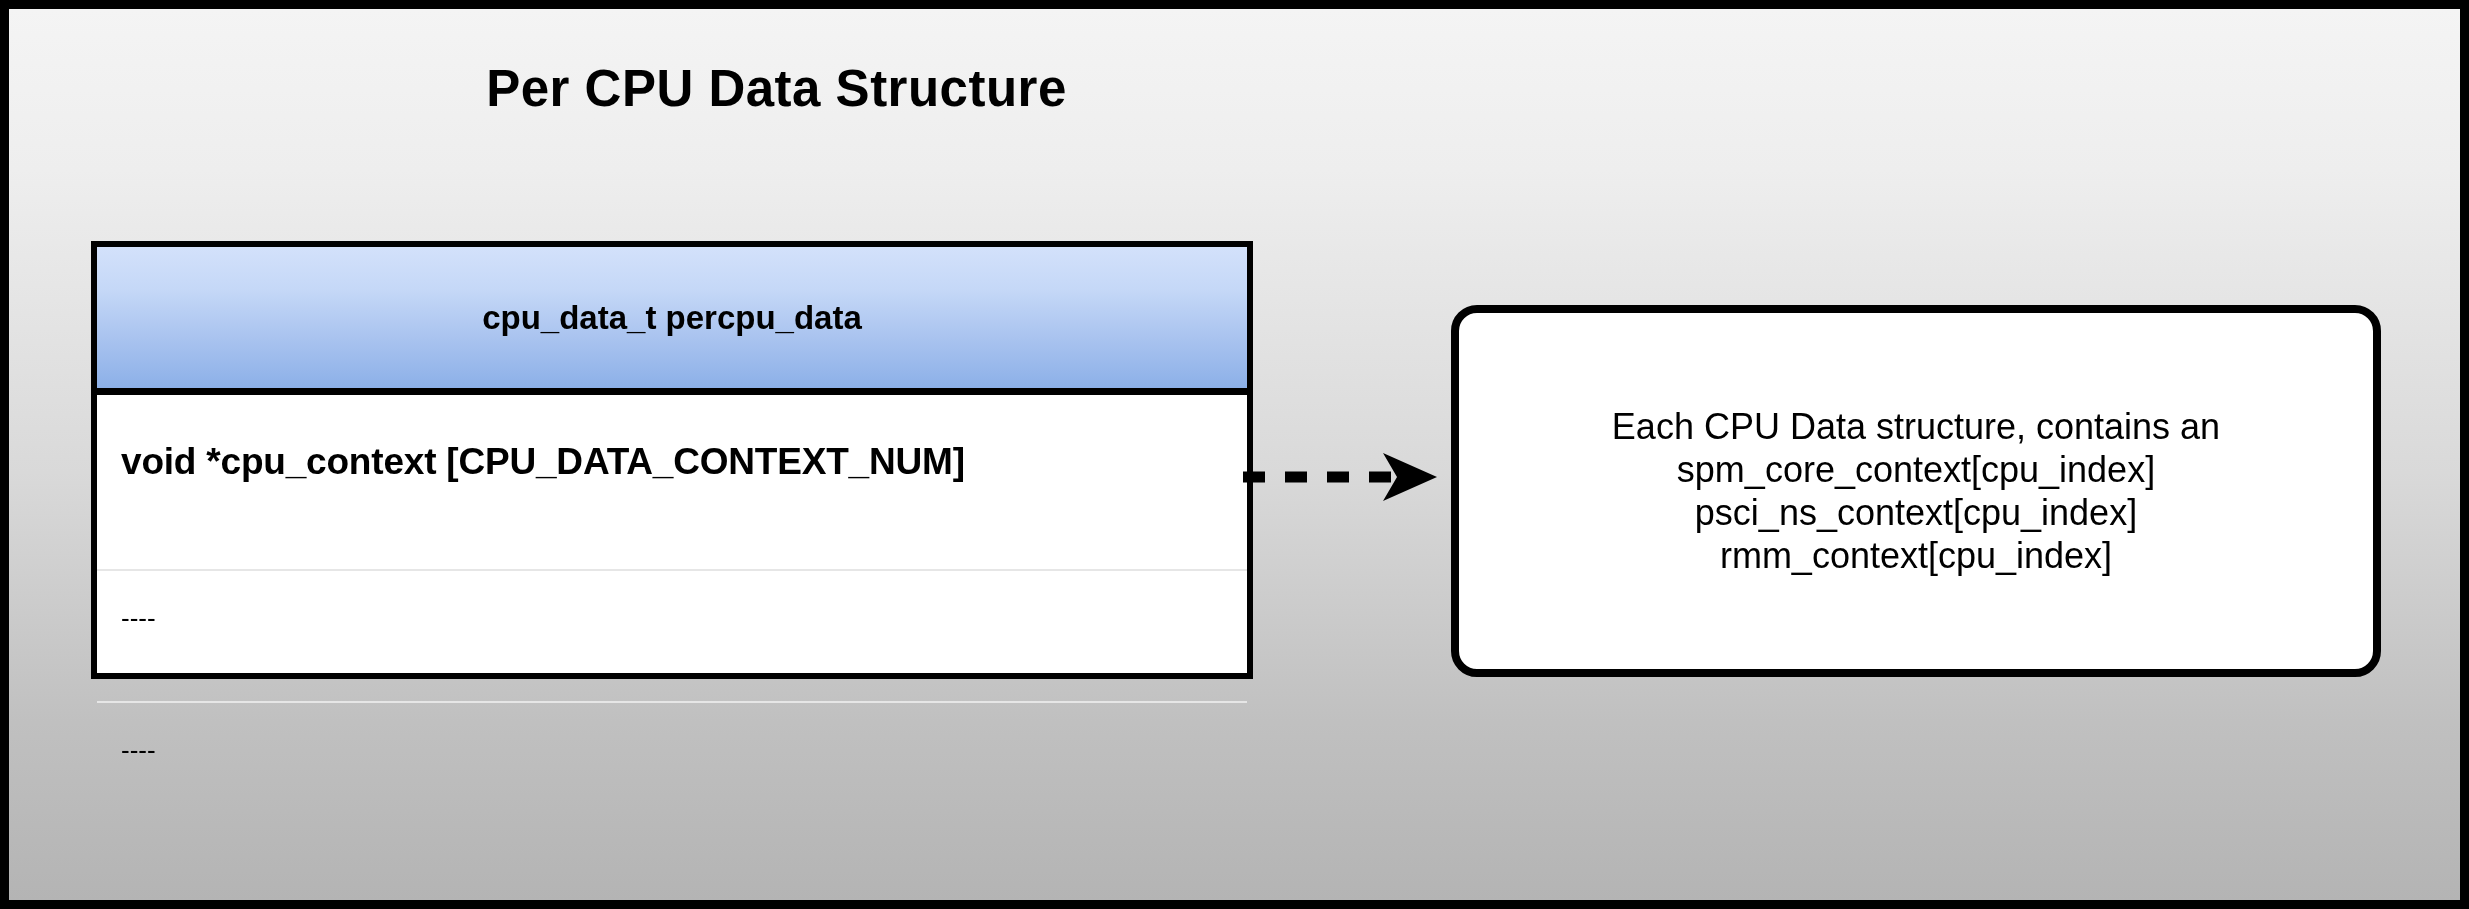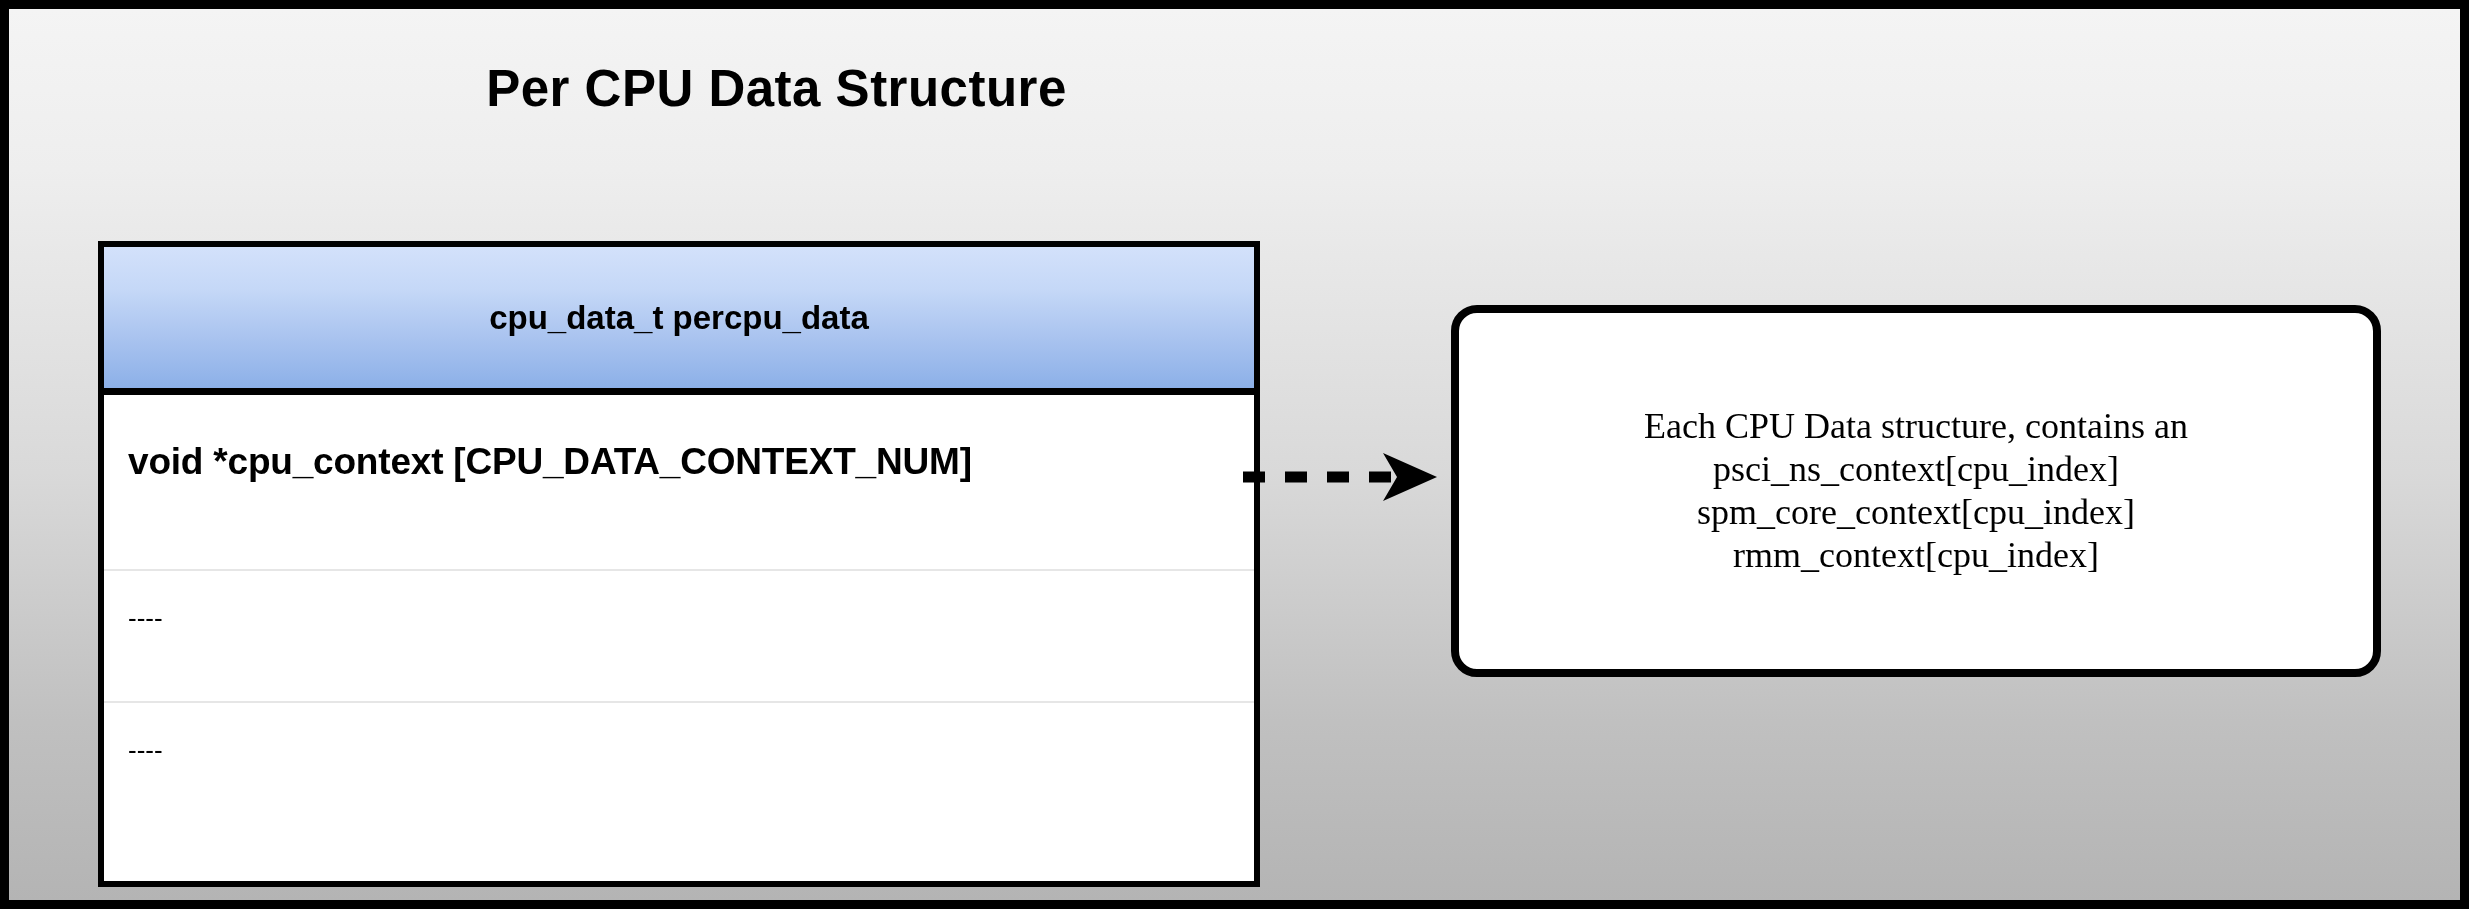--- a/index.html
+++ b/index.html
@@ -30,24 +30,24 @@
     font-weight: bold;
     font-size: 51px;
     letter-spacing: 0.5px;
     color: #000000;
     white-space: nowrap;
   }
 
   
   #struct-table {
     position: absolute;
-    left: 89px;
+    left: 82px;
     top: 232px;
     width: 1162px;
-    height: 646px;
+    height: 438px;
     box-sizing: border-box;
     border: 6px solid #000000;
     background: #ffffff;
   }
 
   #struct-header {
     position: relative;
     height: 148px;
     box-sizing: border-box;
     border-bottom: 7px solid #000000;
@@ -122,21 +122,21 @@
     border-radius: 26px;
     background: #ffffff;
     display: flex;
     flex-direction: column;
     align-items: center;
     justify-content: center;
     padding: 6px 24px;
   }
 
   .callout-line {
-    font-family: Liberation Serif, serif;
+    font-family: Liberation Sans, sans-serif;
     font-weight: normal;
     font-size: 36px;
     line-height: 43px;
     color: #000000;
     text-align: left;
     white-space: nowrap;
   }
 </style>
 </head>
 <body>
@@ -165,18 +165,18 @@
 
   </div>
 
   <svg id="connector-arrow" viewBox="0 0 200 56">
     <line x1="2" y1="28" x2="150" y2="28" stroke="#000000" stroke-width="11" stroke-dasharray="22,20" stroke-linecap="butt"></line>
     <path d="M 142 4 L 196 28 L 142 52 L 156 28 Z" fill="#000000"></path>
   </svg>
 
   <div id="callout-note">
     <div class="callout-line">Each CPU Data structure, contains an</div>
+    <div class="callout-line">spm_core_context[cpu_index]</div>
     <div class="callout-line">psci_ns_context[cpu_index]</div>
-    <div class="callout-line">spm_core_context[cpu_index]</div>
     <div class="callout-line">rmm_context[cpu_index]</div>
   </div>
 
 </div>
 
 </body></html>

